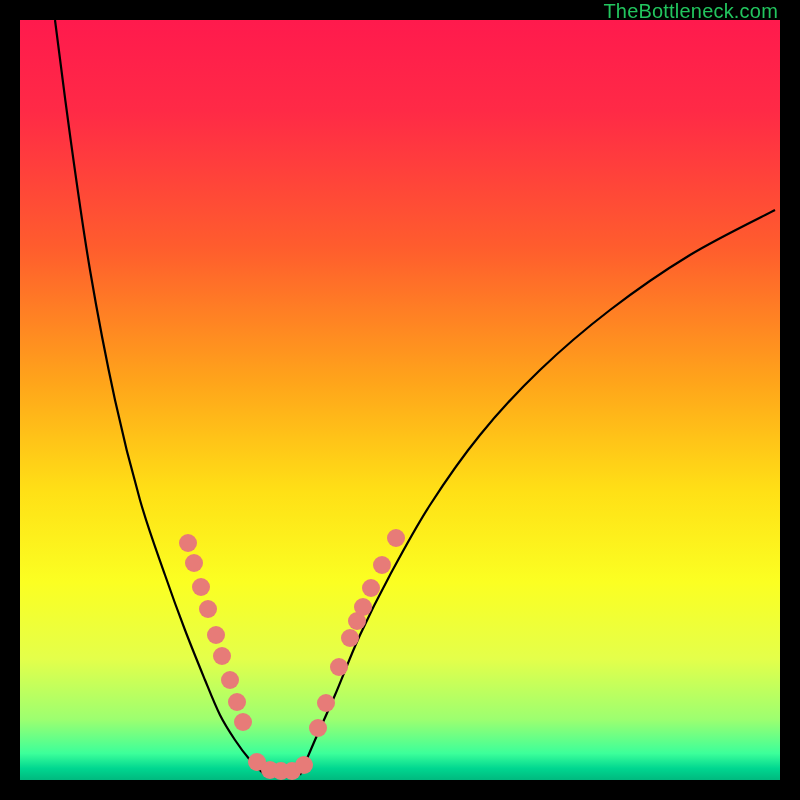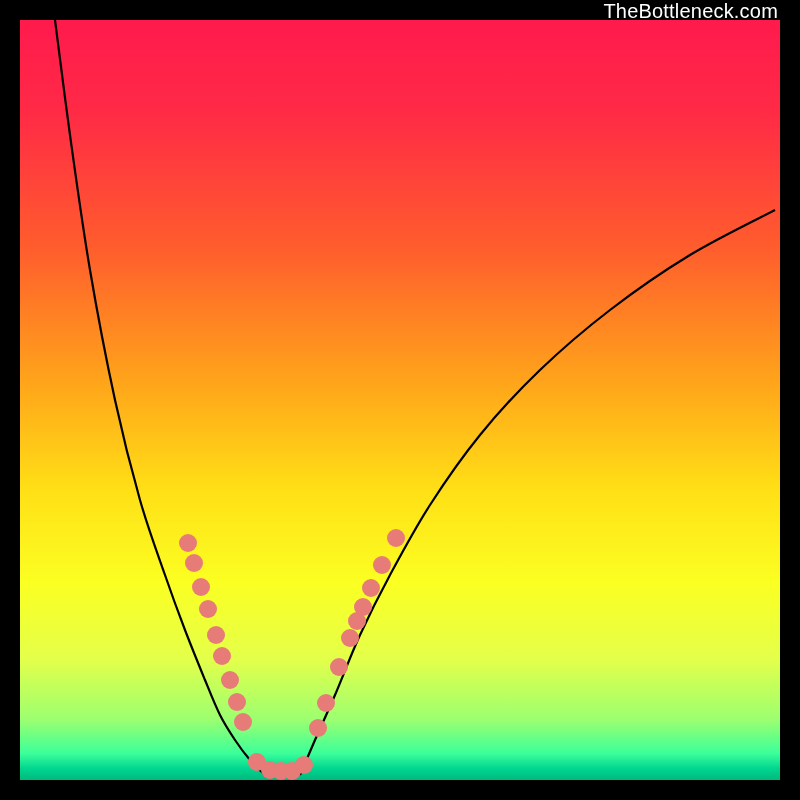--- a/index.html
+++ b/index.html
@@ -24,21 +24,21 @@
     top: 0;
     left: 0;
     width: 100%;
     height: 100%;
   }
   .watermark {
     position: absolute;
     top: 0px;
     right: 22px;
     font-size: 20px;
-    color: #ffffff;
+    color: #22c55e;
     font-weight: 500;
     letter-spacing: 0.2px;
   }
   svg.curve {
     position: absolute;
     top: 0;
     left: 0;
   }
 </style>
 </head>

